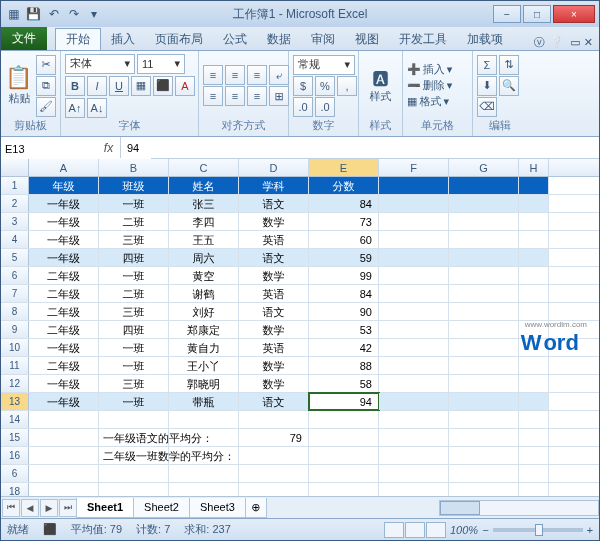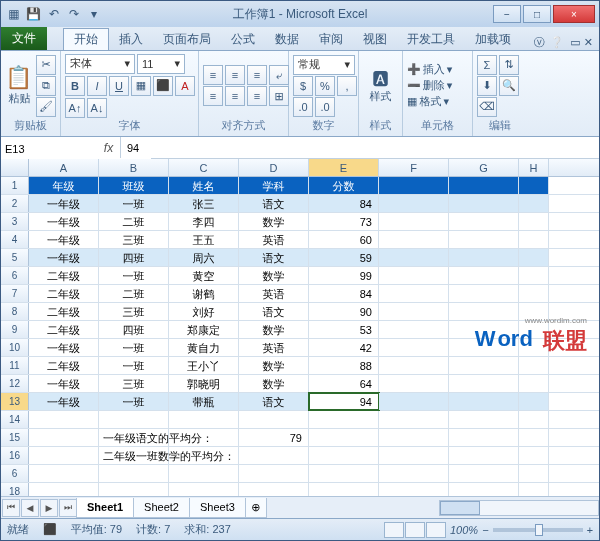--- a/index.html
+++ b/index.html
@@ -11,21 +11,21 @@
 .titlebar { height: 26px; background: linear-gradient(#d7e4f2, #bdd3ec); display: flex; align-items: center; padding: 0 4px; position: relative; }
 .titlebar .qat { display: flex; align-items: center; gap: 2px; }
 .titlebar .qat .icon { width: 18px; height: 18px; display: inline-flex; align-items: center; justify-content: center; font-size: 12px; color: #3a5a7c; }
 .titlebar .title { position: absolute; left: 50%; transform: translateX(-50%); color: #3a5a7c; font-size: 12px; }
 .titlebar .winbtns { margin-left: auto; display: flex; gap: 2px; }
 .titlebar .winbtns div { width: 28px; height: 18px; border: 1px solid #7a9bc0; background: linear-gradient(#eaf2fb,#cfe0f2); display: flex; align-items: center; justify-content: center; font-size: 10px; color: #2a4a6c; }
 .titlebar .winbtns .close { background: linear-gradient(#f07070,#d43a3a); border-color: #a03030; color: #fff; width: 42px; }
 
 
 .ribbon-tabs { height: 24px; background: linear-gradient(#e4edf7,#d5e2f1); display: flex; align-items: flex-end; padding-left: 0; border-bottom: 1px solid #8ba8c8; }
-.file-tab { width: 46px; height: 23px; background: linear-gradient(#2f7e2f,#1a5a1a); color: #fff; display: flex; align-items: center; justify-content: center; font-size: 12px; margin-right: 16px; }
+.file-tab { width: 46px; height: 23px; background: linear-gradient(#2f7e2f,#1a5a1a); color: #fff; display: flex; align-items: center; justify-content: center; font-size: 12px; margin-right: 8px; }
 .tab { padding: 0 10px; height: 22px; display: flex; align-items: center; color: #3a5a7c; font-size: 12px; cursor: pointer; }
 .tab.active { background: #f5faff; border: 1px solid #8ba8c8; border-bottom: none; }
 .ribbon-tabs .help { margin-left: auto; padding-right: 6px; color: #3a5a7c; display: flex; gap: 6px; align-items: center; }
 
 
 .ribbon { height: 86px; background: linear-gradient(#f5faff,#e2ecf7); border-bottom: 1px solid #8ba8c8; display: flex; }
 .group { border-right: 1px solid #b8cce0; padding: 2px 4px; display: flex; flex-direction: column; justify-content: space-between; }
 .group-label { text-align: center; font-size: 11px; color: #5a7aa0; padding-bottom: 1px; }
 .group-body { flex: 1; display: flex; align-items: center; gap: 2px; }
 .btn-big { width: 36px; height: 60px; display: flex; flex-direction: column; align-items: center; justify-content: center; color: #3a5a7c; font-size: 11px; }
@@ -401,21 +401,21 @@
           <div class="c" style="width: 70px;"></div>
           <div class="c" style="width: 70px;"></div>
           <div class="c" style="width: 30px;"></div>
         </div>
         <div class="r">
           <div class="rh">12</div>
           <div class="c">一年级</div>
           <div class="c">三班</div>
           <div class="c">郭晓明</div>
           <div class="c">数学</div>
-          <div class="c num">64</div>
+          <div class="c num">58</div>
           <div class="c" style="width: 70px;"></div>
           <div class="c" style="width: 70px;"></div>
           <div class="c" style="width: 30px;"></div>
         </div>
         <div class="r hl">
           <div class="rh sel">13</div>
           <div class="c">一年级</div>
           <div class="c">一班</div>
           <div class="c">带瓶</div>
           <div class="c">语文</div>
@@ -476,21 +476,21 @@
           <div class="c"></div>
           <div class="c"></div>
           <div class="c" style="width: 70px;"></div>
           <div class="c" style="width: 70px;"></div>
           <div class="c" style="width: 30px;"></div>
         </div>
       </div>
 
     <div class="watermark">
       <span class="sub">www.wordlm.com</span>
-      <span class="w1">W</span><span class="w1">ord</span>&nbsp;<span class="w2">联盟</span>
+      <span class="w1">W</span><span class="w1">ord</span>&nbsp;
     </div>
   </div>
 
   <div class="sheetbar">
     <div class="nav">
       <div>⏮</div>
       <div>◀</div>
       <div>▶</div>
       <div>⏭</div>
     </div>

